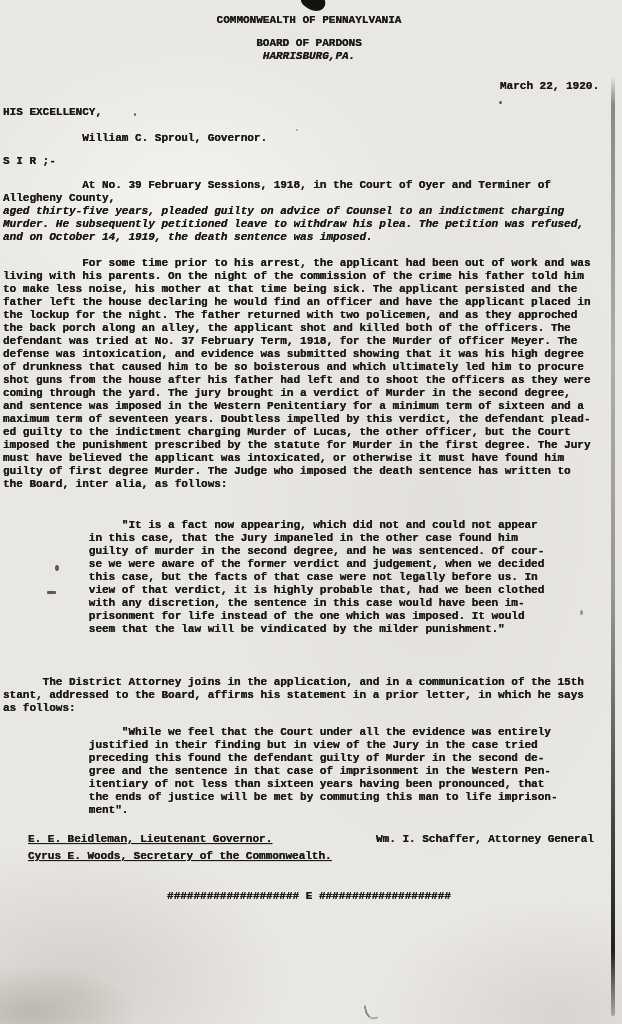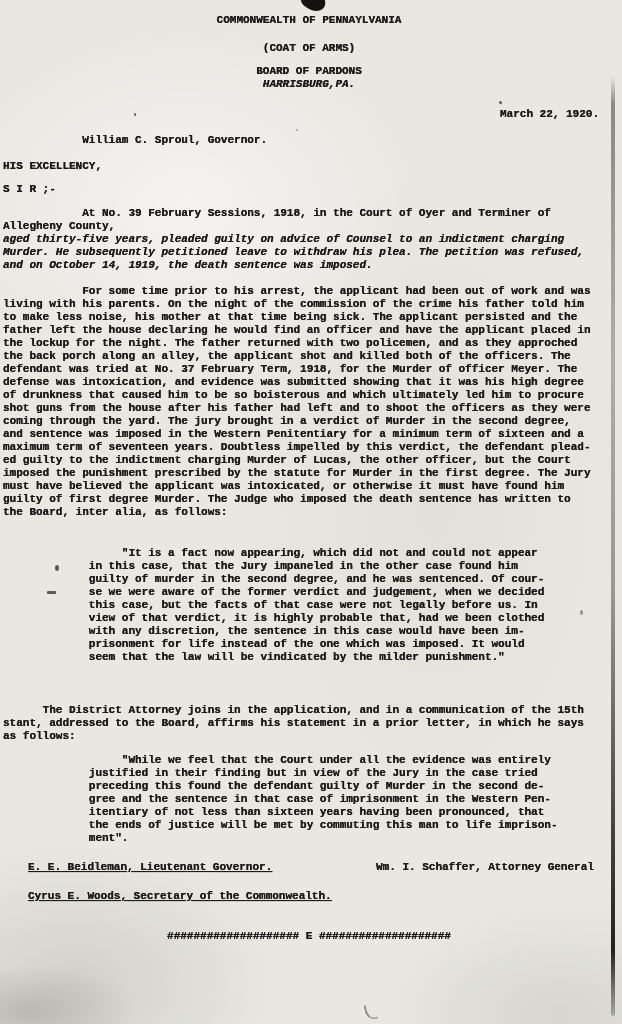--- a/index.html
+++ b/index.html
@@ -32,21 +32,21 @@
     height: 1024px;
     overflow: hidden; 
   }
   .line, .para { white-space: pre; }
   .center { text-align: center; }
   .date-line { padding-left: 497px; }
 
   .mt0  { margin-top: 0; font-style: italic; }
   .mt10 { margin-top: 10px; }
   .mt11 { margin-top: 11px; }
-  .mt12 { margin-top: 16px; }
+  .mt12 { margin-top: 4px; }
   .mt13 { margin-top: 13px; }
   .mt14 { margin-top: 14px; }
   .mt15 { margin-top: 15px; }
   .mt16 { margin-top: 16px; }
   .mt17 { margin-top: 17px; }
   .mt21 { margin-top: 21px; }
   .mt23 { margin-top: 40px; }
   .mt28 { margin-top: 28px; }
 
   .sig-row { position: relative; }
@@ -100,28 +100,27 @@
     width: 140px; height: 59px;
     background: radial-gradient(ellipse at 20% 80%, rgba(95,90,82,0.25), rgba(95,90,82,0) 70%);
   }
 </style>
 </head>
 <body>
 
 <div class="doc">
 
   <div class="line center mt10">COMMONWEALTH OF PENNAYLVANIA</div>
-  <div class="line center mt15">(COAT OF ARMS)</div>
   <div class="line center mt10">BOARD OF PARDONS</div>
   <div class="line center mt0">HARRISBURG,PA.</div>
 
   <div class="line date-line mt17">March 22, 1920.</div>
 
+  <div class="line mt13">HIS EXCELLENCY,</div>
   <div class="line mt13">            William C. Sproul, Governor.</div>
-  <div class="line mt13">HIS EXCELLENCY,</div>
   <div class="line mt10">S I R ;-</div>
 
   <div class="para mt11">            At No. 39 February Sessions, 1918, in the Court of Oyer and Terminer of
 Allegheny County,</div>
   <div class="para mt0">aged thirty-five years, pleaded guilty on advice of Counsel to an indictment charging
 Murder. He subsequently petitioned leave to withdraw his plea. The petition was refused,
 and on October 14, 1919, the death sentence was imposed.</div>
 
   <div class="para mt13">            For some time prior to his arrest, the applicant had been out of work and was
 living with his parents. On the night of the commission of the crime his father told him

